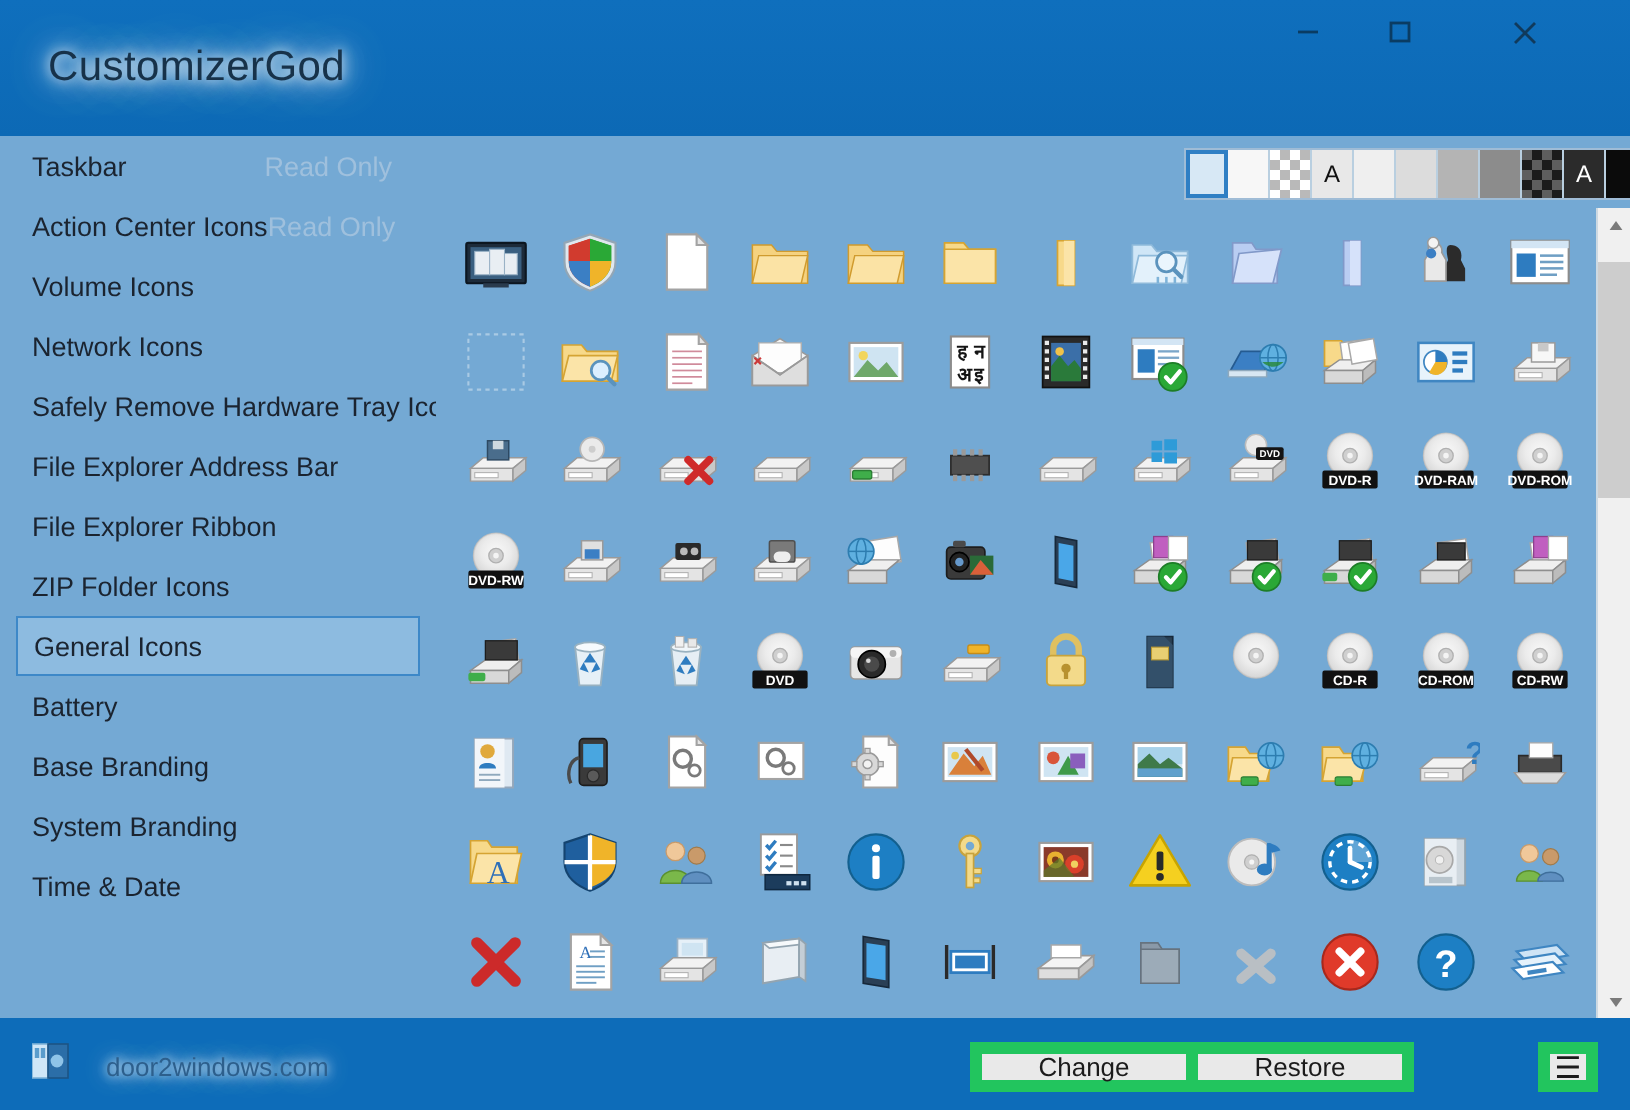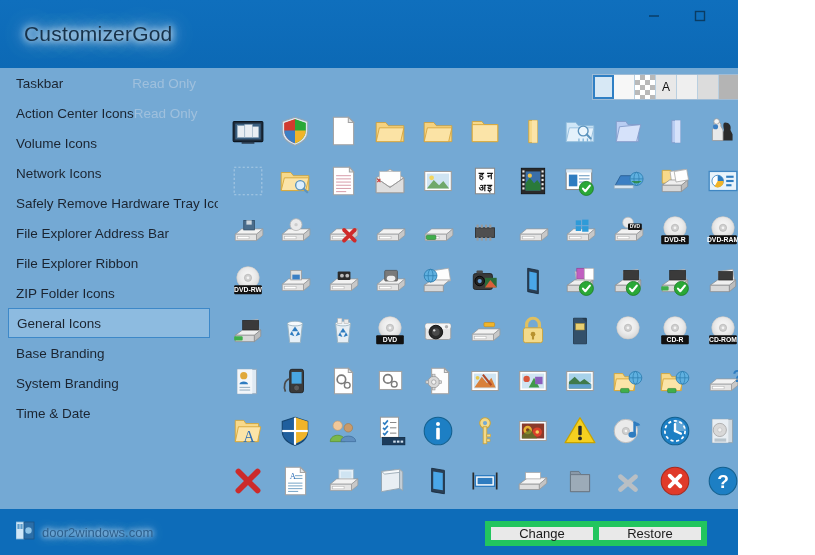--- a/index.html
+++ b/index.html
@@ -3,21 +3,21 @@
 <meta charset="utf-8">
 <style>
   * { box-sizing: border-box; margin: 0; padding: 0; }
   html, body {
     width: 815px; height: 555px;
     overflow: hidden;
     font-family: "Liberation Sans", sans-serif;
   }
   #app {
     position: relative;
-    width: 738px; height: 555px;
+    width: 815px; height: 555px;
     background: #0d6cb9;
     overflow: hidden;
   }
 
   
   #titlebar {
     position: absolute; left: 0; top: 0;
     width: 815px; height: 68px;
     background: linear-gradient(180deg,#0f6fbd 0%, #0c69b5 100%);
   }
@@ -163,21 +163,21 @@
   }
 
   
   #bottombar {
     position: absolute; left: 0; top: 509px;
     width: 815px; height: 46px;
     background: #0d6cb9;
   }
   #brand {
     position: absolute; left: 16px; top: 12px;
-    display: flex; align-items: center; gap: 7px; justify-content: flex-end;
+    display: flex; align-items: center; gap: 18px; justify-content: flex-end;
   }
   #brand-text {
     font-size: 13px;
     color: #2d5f8c;
     text-shadow:
       0 0 5px rgba(255,255,255,.9),
       0 0 10px rgba(255,255,255,.7),
       0 0 18px rgba(255,255,255,.45);
     white-space: nowrap;
   }
@@ -251,20 +251,23 @@
       <div class="side-item">
         <span class="lbl">File Explorer Ribbon</span>
       </div>
       <div class="side-item">
         <span class="lbl">ZIP Folder Icons</span>
       </div>
       <div class="side-item selected">
         <span class="lbl">General Icons</span>
       </div>
       <div class="side-item">
+        <span class="lbl">Battery</span>
+      </div>
+      <div class="side-item">
         <span class="lbl">Base Branding</span>
       </div>
       <div class="side-item">
         <span class="lbl">System Branding</span>
       </div>
       <div class="side-item">
         <span class="lbl">Time &amp; Date</span>
       </div>
     </div>
 

